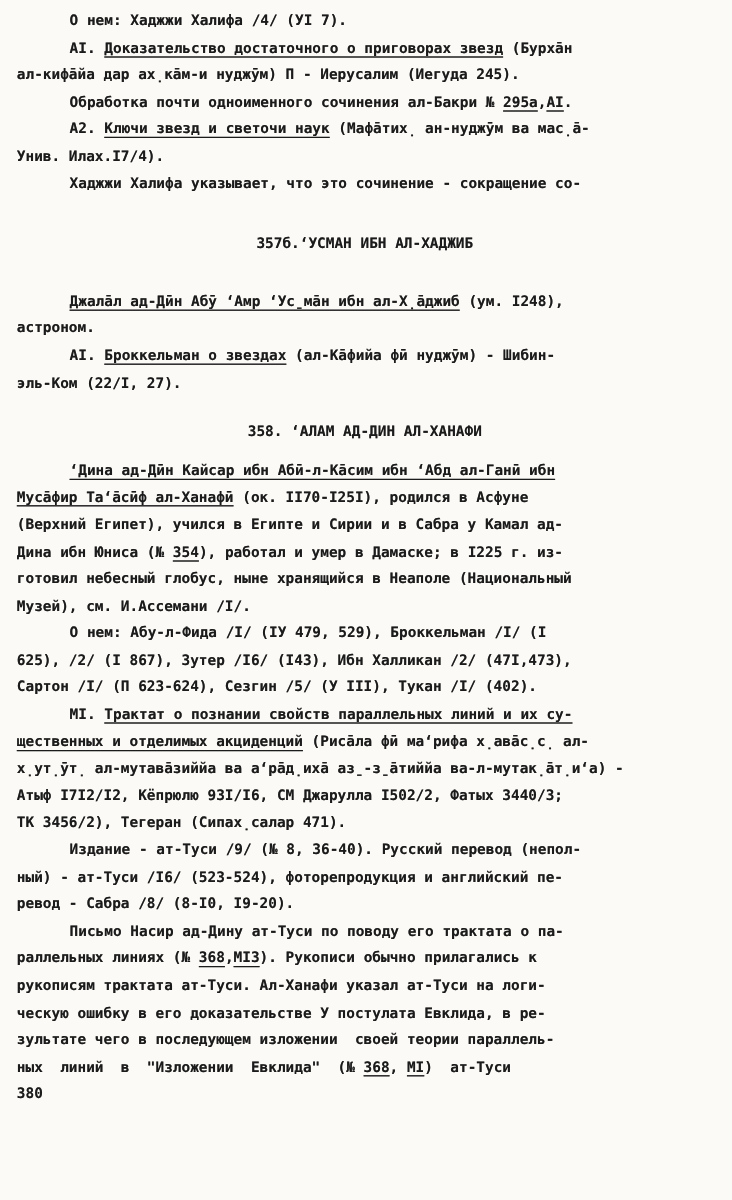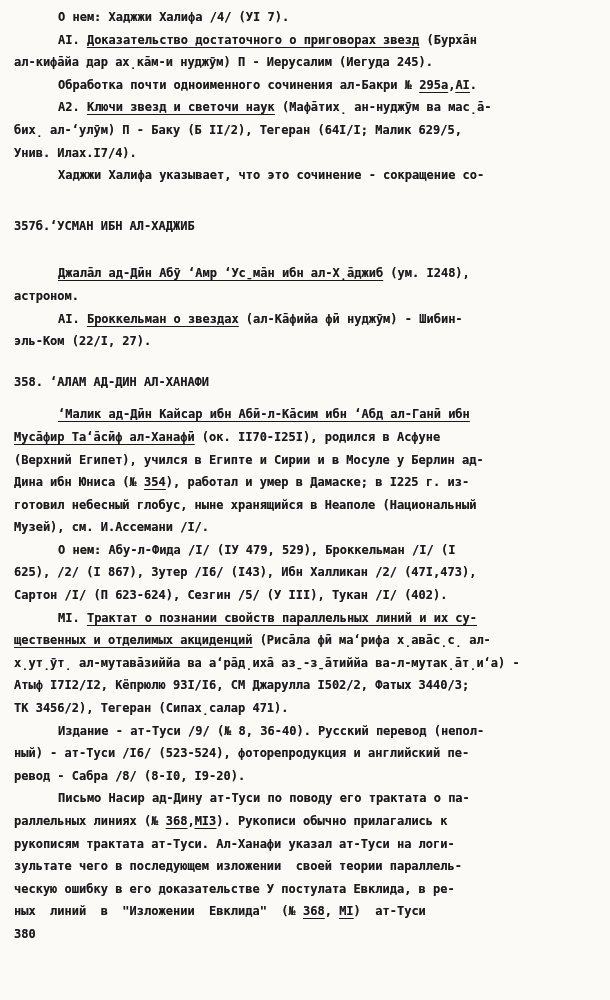--- a/index.html
+++ b/index.html
@@ -13,67 +13,66 @@
     font-size:12px;
     font-weight:700;
     color:#1b1b1b;
     line-height:22.6px;
     box-sizing:border-box;
     padding:6px 16px 0 14px;
     text-shadow:0 0 0.3px rgba(25,25,25,.55);
   }
   .line { white-space:pre; }
   .indent { padding-left:44px; }
-  .heading { text-align:left; white-space:pre; }
+  .heading { text-align:center; white-space:pre; }
   .heading-a { margin-top:28px; margin-bottom:25px; }
   .heading-b { margin-top:18px; margin-bottom:10px; }
   .u {
     text-decoration:underline;
     text-underline-offset:3px;
     text-decoration-thickness:1.4px;
   }
   .pagenum { margin-top:0; }
 </style>
 </head>
 <body>
 
 <div class="page">
   <div>
       <div class="line indent"><span>О нем: Хаджжи Халифа /4/ (УI 7).</span></div>
       <div class="line indent"><span>АI. </span><span class="u">Доказательство достаточного о приговорах звезд</span><span> (Бурха̄н</span></div>
       <div class="line"><span>ал-кифа̄йа дар ах̣ка̄м-и нуджӯм) П - Иерусалим (Иегуда 245).</span></div>
       <div class="line indent"><span>Обработка почти одноименного сочинения ал-Бакри № </span><span class="u">295а</span><span>,</span><span class="u">АI</span><span>.</span></div>
       <div class="line indent"><span>А2. </span><span class="u">Ключи звезд и светочи наук</span><span> (Мафа̄тих̣ ан-нуджӯм ва мас̣а̄-</span></div>
-      <div class="line"><span>бих̣ ал-‘улӯм) П - Баку (Б II/2), Тегеран (64I/I; Малик 629/5,</span></div>
       <div class="line"><span>Унив. Илах.I7/4).</span></div>
       <div class="line indent"><span>Хаджжи Халифа указывает, что это сочинение - сокращение со-</span></div>
       <div class="heading heading-a">357б.‘УСМАН ИБН АЛ-ХАДЖИБ</div>
       <div class="line indent"><span class="u">Джала̄л ад-Дӣн Абӯ ‘Амр ‘Ус̱ма̄н ибн ал-Х̣а̄джиб</span><span> (ум. I248),</span></div>
       <div class="line"><span>астроном.</span></div>
       <div class="line indent"><span>АI. </span><span class="u">Броккельман о звездах</span><span> (ал-Ка̄фийа фӣ нуджӯм) - Шибин-</span></div>
       <div class="line"><span>эль-Ком (22/I, 27).</span></div>
       <div class="heading heading-b">358. ‘АЛАМ АД-ДИН АЛ-ХАНАФИ</div>
-      <div class="line indent"><span class="u">‘Малик ад-Дӣн Кайсар ибн Абӣ-л-Ка̄сим ибн ‘Абд ал-Ганӣ ибн</span></div>
+      <div class="line indent"><span class="u">‘Дина ад-Дӣн Кайсар ибн Абӣ-л-Ка̄сим ибн ‘Абд ал-Ганӣ ибн</span></div>
       <div class="line"><span class="u">Муса̄фир Та‘а̄сӣф ал-Ханафӣ</span><span> (ок. II70-I25I), родился в Асфуне</span></div>
-      <div class="line"><span>(Верхний Египет), учился в Египте и Сирии и в Мосуле у Берлин ад-</span></div>
+      <div class="line"><span>(Верхний Египет), учился в Египте и Сирии и в Сабра у Камал ад-</span></div>
       <div class="line"><span>Дина ибн Юниса (№ </span><span class="u">354</span><span>), работал и умер в Дамаске; в I225 г. из-</span></div>
       <div class="line"><span>готовил небесный глобус, ныне хранящийся в Неаполе (Национальный</span></div>
       <div class="line"><span>Музей), см. И.Ассемани /I/.</span></div>
       <div class="line indent"><span>О нем: Абу-л-Фида /I/ (IУ 479, 529), Броккельман /I/ (I</span></div>
       <div class="line"><span>625), /2/ (I 867), Зутер /I6/ (I43), Ибн Халликан /2/ (47I,473),</span></div>
       <div class="line"><span>Сартон /I/ (П 623-624), Сезгин /5/ (У III), Тукан /I/ (402).</span></div>
       <div class="line indent"><span>МI. </span><span class="u">Трактат о познании свойств параллельных линий и их су-</span></div>
       <div class="line"><span class="u">щественных и отделимых акциденций</span><span> (Риса̄ла фӣ ма‘рифа х̣ава̄с̣с̣ ал-</span></div>
       <div class="line"><span>х̣ут̣ӯт̣ ал-мутава̄зиййа ва а‘ра̄д̣иха̄ аз̱-з̱а̄тиййа ва-л-мутак̣а̄т̣и‘а) -</span></div>
       <div class="line"><span>Атыф I7I2/I2, Кёпрюлю 93I/I6, СМ Джарулла I502/2, Фатых 3440/3;</span></div>
       <div class="line"><span>ТК 3456/2), Тегеран (Сипах̣салар 471).</span></div>
       <div class="line indent"><span>Издание - ат-Туси /9/ (№ 8, 36-40). Русский перевод (непол-</span></div>
       <div class="line"><span>ный) - ат-Туси /I6/ (523-524), фоторепродукция и английский пе-</span></div>
       <div class="line"><span>ревод - Сабра /8/ (8-I0, I9-20).</span></div>
       <div class="line indent"><span>Письмо Насир ад-Дину ат-Туси по поводу его трактата о па-</span></div>
       <div class="line"><span>раллельных линиях (№ </span><span class="u">368</span><span>,</span><span class="u">МI3</span><span>). Рукописи обычно прилагались к</span></div>
       <div class="line"><span>рукописям трактата ат-Туси. Ал-Ханафи указал ат-Туси на логи-</span></div>
+      <div class="line"><span>ческую ошибку в его доказательстве У постулата Евклида, в ре-</span></div>
       <div class="line"><span>зультате чего в последующем изложении  своей теории параллель-</span></div>
-      <div class="line"><span>ческую ошибку в его доказательстве У постулата Евклида, в ре-</span></div>
       <div class="line"><span>ных  линий  в  "Изложении  Евклида"  (№ </span><span class="u">368</span><span>, </span><span class="u">МI</span><span>)  ат-Туси</span></div>
     </div>
   <div class="line pagenum">380</div>
 </div>
 
 </body></html>

